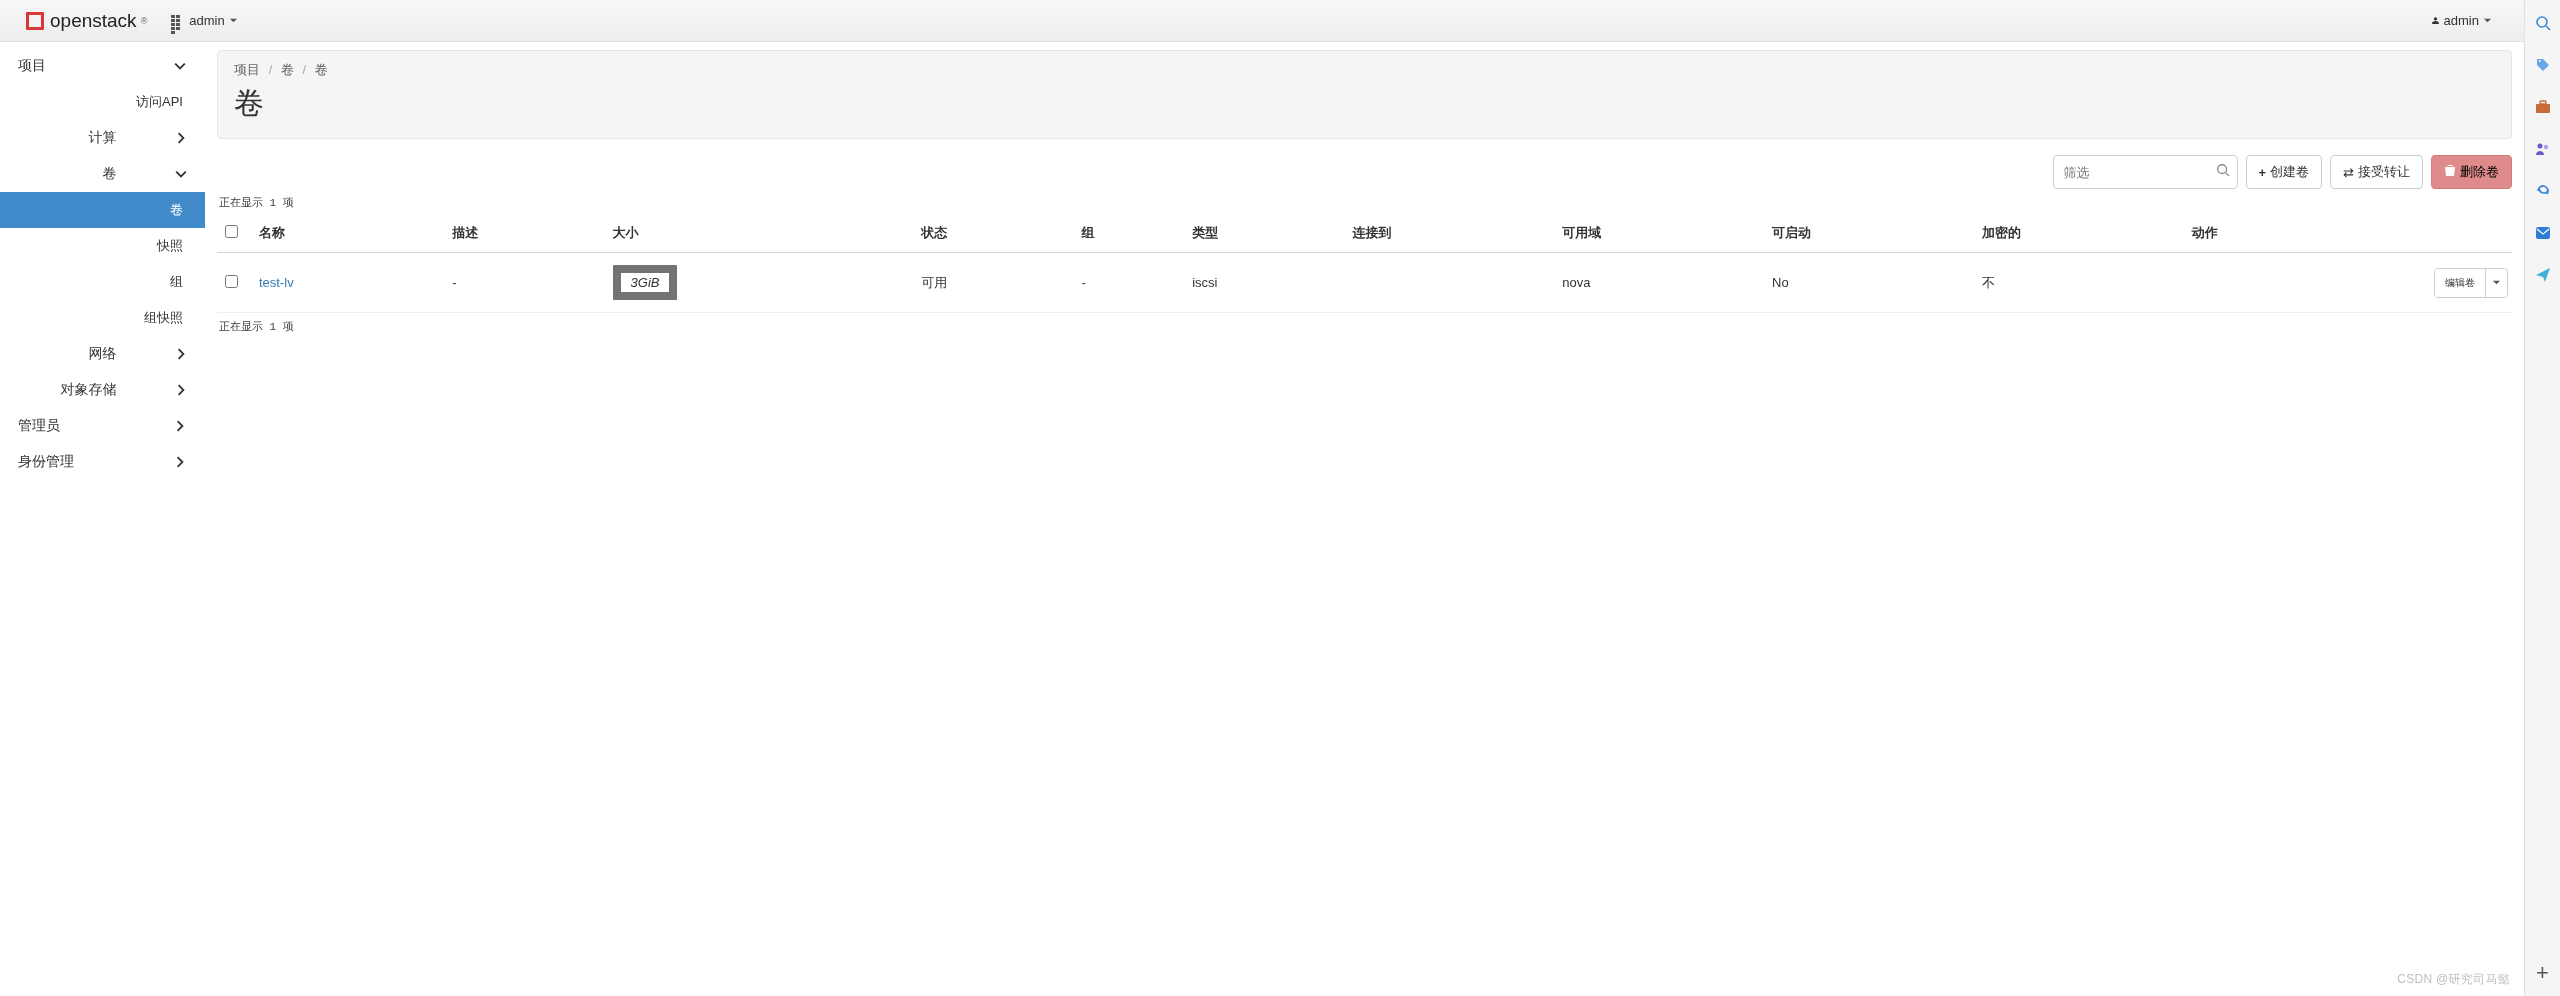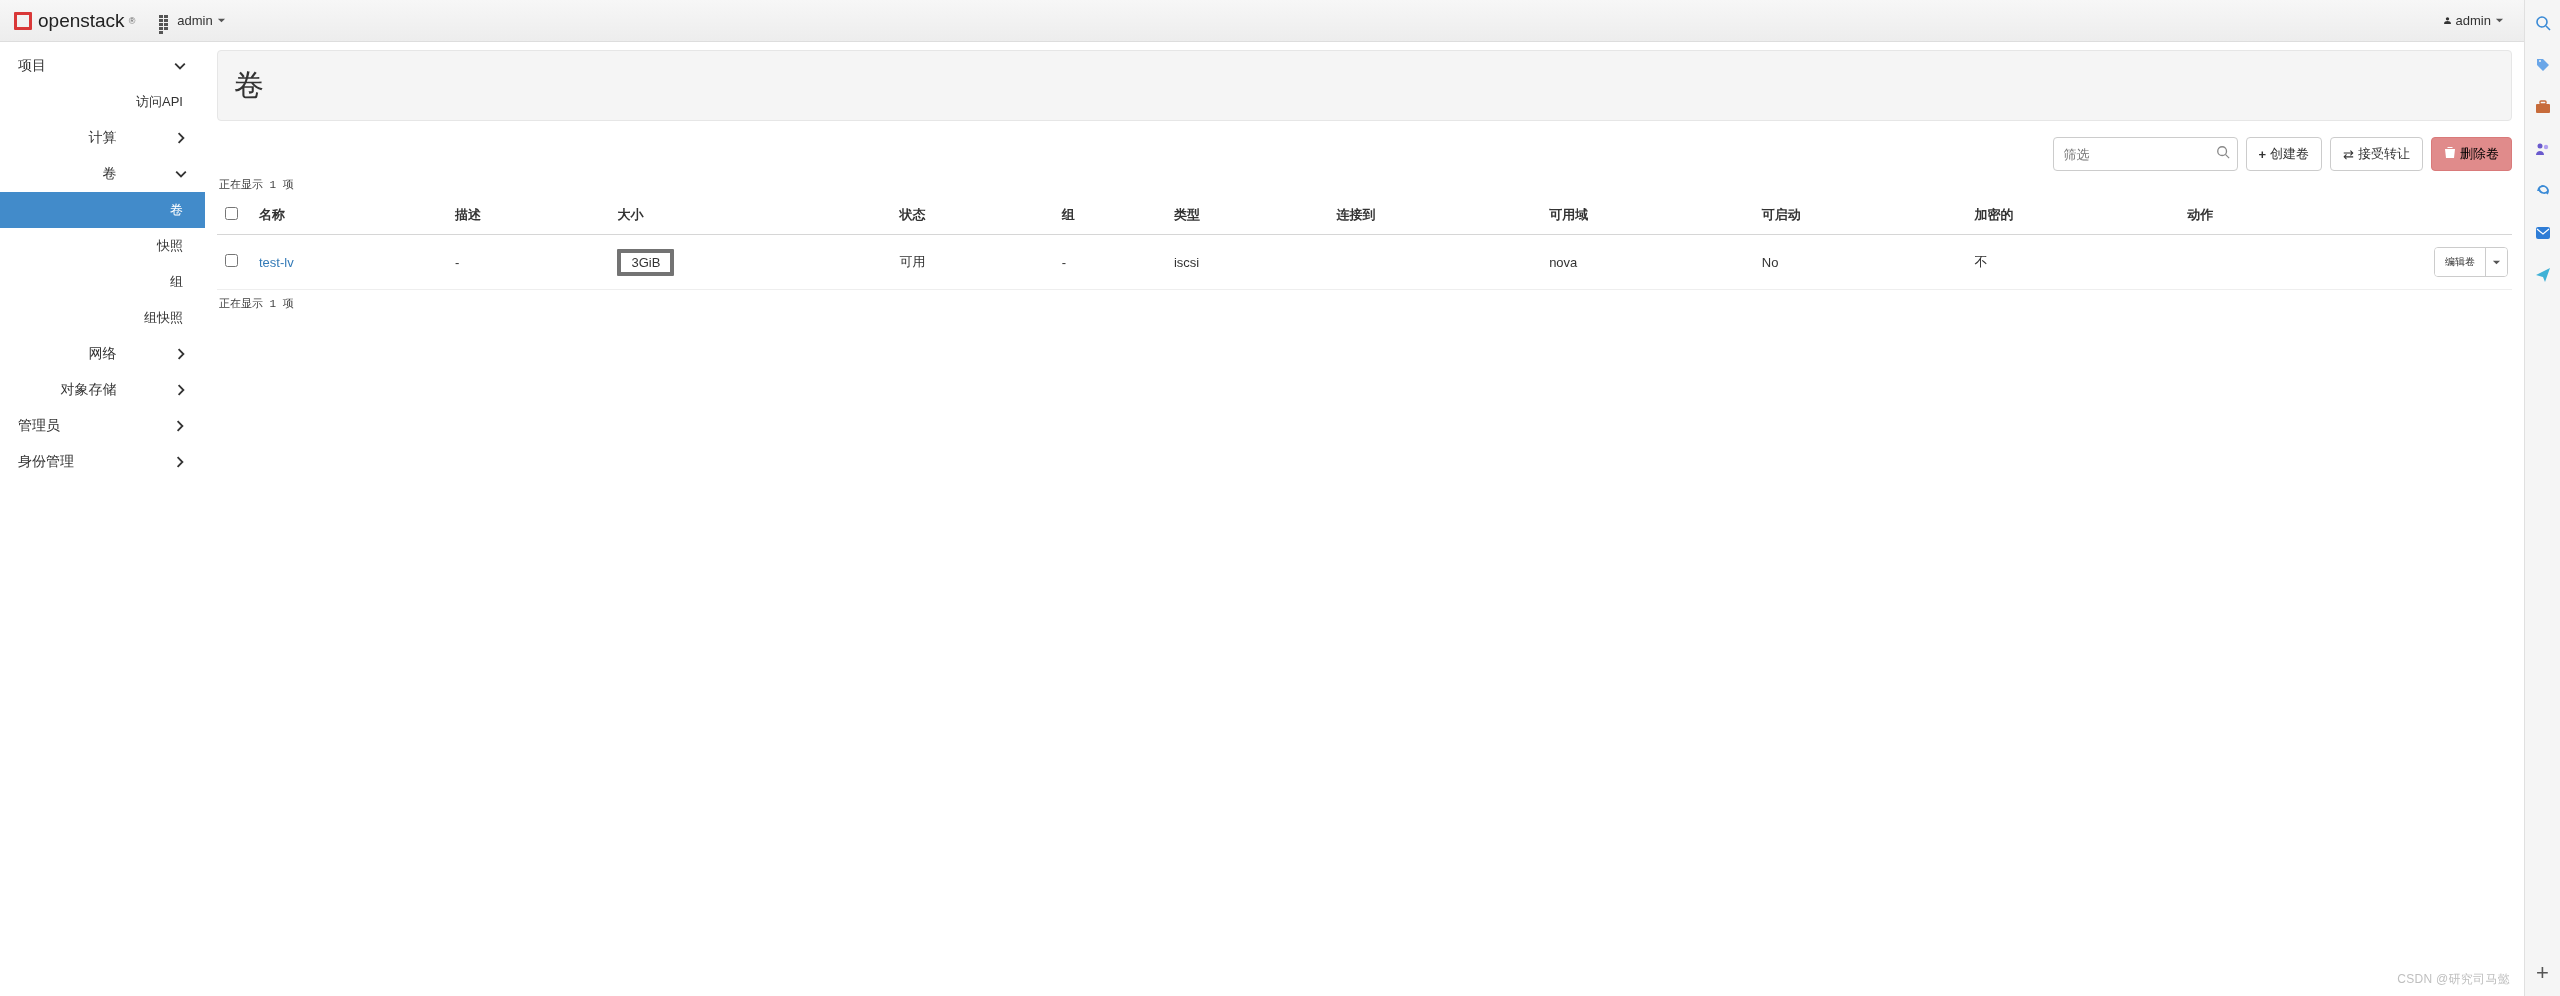--- a/index.html
+++ b/index.html
@@ -1,21 +1,21 @@
 <!DOCTYPE html>
 <html><head>
 <meta charset="utf-8">
 <style>
 * { margin:0; padding:0; box-sizing:border-box; }
 body { font-family:"Helvetica Neue",Helvetica,Arial,sans-serif; font-size:13px; color:#333; background:#fff; overflow:hidden; }
 .page { display:flex; width:2560px; height:996px; }
 .right-rail { width:36px; background:#f5f5f5; border-left:1px solid #e0e0e0; display:flex; flex-direction:column; align-items:center; padding-top:14px; gap:24px; }
 .right-rail .ri { width:18px; height:18px; display:flex; align-items:center; justify-content:center; font-size:16px; cursor:pointer; }
 .left-area { flex:1; display:flex; flex-direction:column; }
-.topbar { height:42px; background:linear-gradient(#f7f7f7,#ededed); border-bottom:1px solid #ddd; display:flex; align-items:center; padding:0 14px; font-size:13px; color:#333; }
+.topbar { height:42px; background:linear-gradient(#f7f7f7,#ededed); border-bottom:1px solid #ddd; display:flex; align-items:center; padding:0 26px; font-size:13px; color:#333; }
 .brand { display:flex; align-items:center; gap:6px; font-weight:500; font-size:19px; color:#222; margin-right:24px;}
 .brand .sq{ width:18px; height:18px; border:3px solid #d93838; border-radius:1px; }
 .brand .tm{ font-size:9px; vertical-align:super; margin-left:-2px; color:#666;}
 .proj-sel { display:flex; align-items:center; gap:4px; color:#333; cursor:pointer; }
 .proj-sel svg, .user-sel svg { width:9px; height:9px; }
 .spacer{ flex:1; }
 .user-sel{ display:flex; align-items:center; gap:4px; cursor:pointer; color:#333; margin-right:6px;}
 .body-row{ flex:1; display:flex; overflow:hidden;}
 .sidebar{ width:205px; border-right:0; padding-top:6px; font-size:14px; color:#333;}
 .sb-item{ height:36px; display:flex; align-items:center; justify-content:space-between; padding:0 18px 0 18px; cursor:pointer;}
@@ -38,21 +38,21 @@
 .filter-box{ position:relative; }
 .filter-box input{ width:185px; height:34px; border:1px solid #ccc; border-radius:4px; padding:4px 28px 4px 10px; font-size:13px; color:#555;}
 .filter-box .mag{ position:absolute; right:8px; top:8px; color:#888; pointer-events:none; font-size:14px;}
 .btn{ height:34px; padding:0 12px; border:1px solid #ccc; border-radius:4px; background:#fff; font-size:13px; color:#333; display:inline-flex; align-items:center; gap:4px; cursor:pointer;}
 .btn.danger{ background:#e08b8b; border-color:#d97a7a; color:#000000;}
 .count-line{ font-size:11px; color:#404040; margin:6px 0 4px 2px;font-family:Liberation Mono, monospace;}
 table.vol{ width:100%; border-collapse:collapse; font-size:13px;}
 table.vol th{ text-align:left; font-weight:600; padding:10px 8px; border-bottom:1px solid #d6d6d6; color:#333;}
 table.vol td{ padding:12px 8px; border-bottom:1px solid #eee; color:#333; vertical-align:middle;}
 table.vol td a{ color:#337ab7; text-decoration:none;}
-.size-hl{ border:4px solid #737373; padding:2px 10px; display:inline-block; border-radius:1px;}
+.size-hl{ border:8px solid #737373; padding:2px 10px; display:inline-block; border-radius:1px;font-style:italic;}
 .chk{ width:13px; height:13px;}
 .split-btn{ display:inline-flex; border:1px solid #ccc; border-radius:4px; overflow:hidden; height:30px;}
 .split-btn .main{ padding:0 10px; display:flex; align-items:center; font-size:10px; background:#fff; cursor:pointer;}
 .split-btn .caret{ width:22px; display:flex; align-items:center; justify-content:center; border-left:1px solid #ccc; background:#fff; cursor:pointer;}
 .watermark{ position:fixed; right:50px; bottom:8px; font-size:12px; color:#bfbfbf; letter-spacing:0.3px;}
 .grid-icon{width:14px;height:12px;display:inline-block;}
 .grid-icon span{display:block;float:left;width:4px;height:3px;background:#555;margin:0 1px 1px 0;}
 </style>
 </head>
 <body>
@@ -166,20 +166,27 @@
           <span class="chev">
               <svg width="12" height="12" viewBox="0 0 10 10">
                 <path d="M3 1 L7 5 L3 9" stroke="#333" fill="none" stroke-width="1.5"></path>
               </svg>
             </span>
         </div>
       </div>
 
       <div class="content">
         <div class="panel-wrap">
+          <div class="crumbs">
+            <a href="#">项目</a>
+            <span class="sep">/</span>
+            <a href="#">卷</a>
+            <span class="sep">/</span>
+            <span>卷</span>
+          </div>
           <h1 class="page-title">卷</h1>
         </div>
 
         <div class="toolbar">
           <div class="filter-box">
             <input type="text" placeholder="筛选" style="">
             <span class="mag">
               <svg width="14" height="14" viewBox="0 0 16 16">
                   <circle cx="7" cy="7" r="5" stroke="#888" stroke-width="1.5" fill="none"></circle>
                   <line x1="11" y1="11" x2="15" y2="15" stroke="#888" stroke-width="1.5"></line>

